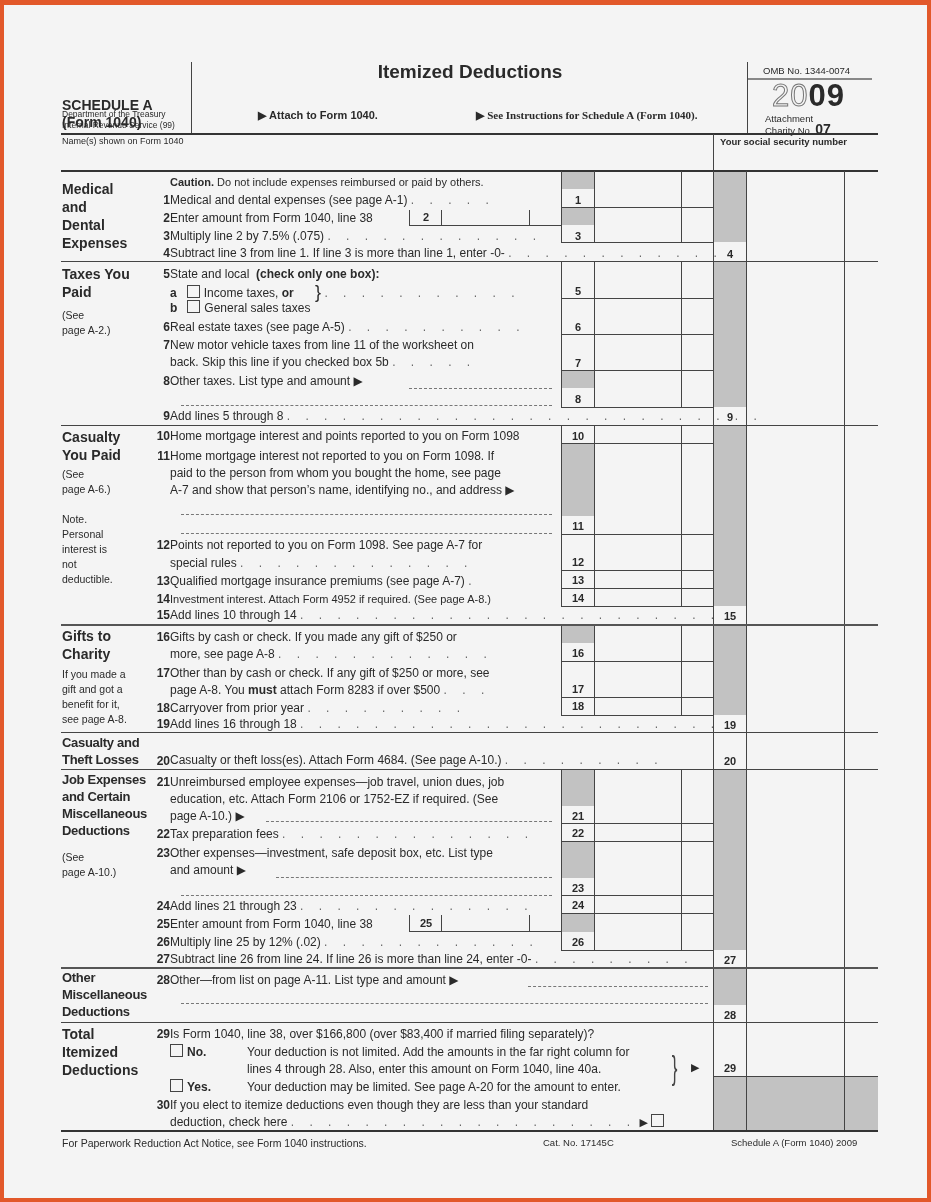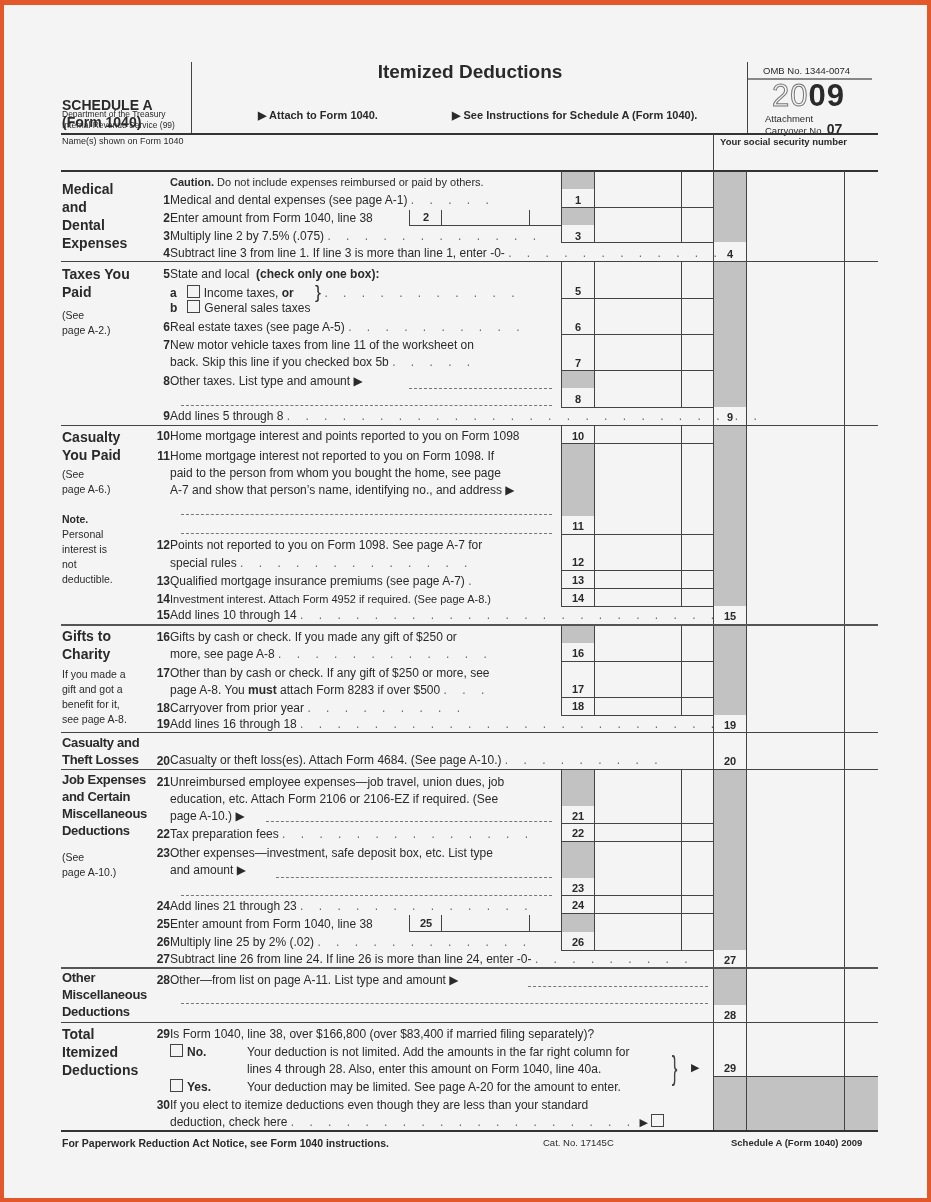--- a/index.html
+++ b/index.html
@@ -3,21 +3,21 @@
 <meta charset="utf-8">
 <style>
   html, body { margin:0; padding:0; }
   body {
     width:931px; height:1202px; box-sizing:border-box;
     background:#f4f4f4; border:4px solid #e2582a; border-top-width:5px;
     position:relative; overflow:hidden;
     font-family:"Liberation Sans", sans-serif; color:#2a2a2a;
   }
   .abs { position:absolute; }
-  .b { font-weight:bold; }
+  .b { font-weight:normal; }
   .hdr-sched { left:58px; top:56px; font-size:14px; font-weight:bold; line-height:17px;margin-top:36px; }
   .hdr-dept { left:58px; top:104px; font-size:8.5px; line-height:11px; }
   .vline { position:absolute; background:#444; width:1px; }
   .hline { position:absolute; background:#444; height:1px; }
   .thick { height:2px; background:#333; }
   .title { left:188px; width:556px; top:56px; text-align:center; font-size:19px; font-weight:bold; }
   .attach { top:104px; font-size:11px; font-weight:bold; }
   .omb { left:759px; top:60px; font-size:9.5px; }
   .year { left:768px; top:74px; font-size:31px; font-weight:bold; letter-spacing:1px; line-height:34px; }
   .year .outline { color:#f4f4f4; -webkit-text-stroke:1px #777; font-weight:normal; }
@@ -46,28 +46,28 @@
   <div>SCHEDULE A</div>
   <div>(Form 1040)</div>
 </div>
 <div class="abs hdr-dept">
   <div>Department of the Treasury</div>
   <div>Internal Revenue Service (99)</div>
 </div>
 <div class="vline" style="left:187px;top:57px;height:71px;"></div>
 <div class="abs title">Itemized Deductions</div>
 <div class="abs attach" style="left:254px;">▶ Attach to Form 1040.</div>
-<div class="abs attach" style="left:448px;">▶ See Instructions for Schedule A (Form 1040).</div>
+<div class="abs attach" style="left:472px;font-family:Liberation Serif, serif;">▶ See Instructions for Schedule A (Form 1040).</div>
 <div class="vline" style="left:743px;top:57px;height:71px;"></div>
 <div class="abs omb">OMB No. 1344-0074</div>
 <div class="hline" style="left:744px;top:73px;width:124px;height:2px;background:#888;"></div>
 <div class="abs year"><span class="outline">20</span><span>09</span></div>
 <div class="abs attseq">
   <div>Attachment</div>
-  <div><span>Carryover No.</span> <span class="seqn">07</span></div>
+  <div><span>Charity No.</span> <span class="seqn">07</span></div>
 </div>
 <div class="hline thick" style="left:57px;top:128px;width:817px;"></div>
 <div class="abs name-lbl">Name(s) shown on Form 1040</div>
 <input class="field" style="left: 58px; top: 145px; width: 650px; height: 18px;" value="">
 <div class="vline" style="left:709px;top:129px;height:37px;"></div>
 <div class="abs ssn-lbl">Your social security number</div>
 <input class="field" style="left: 712px; top: 145px; width: 160px; height: 18px;" value="">
 <div class="hline thick" style="left:57px;top:165px;width:817px;"></div>
 
 <div class="vline" style="left:709px;top:166px;height:960px;"></div>
@@ -266,42 +266,42 @@
     <div>and Certain</div>
     <div>Miscellaneous</div>
     <div>Deductions</div>
 </div>
 <div class="sec-note" style="top:845px;">
     <div>(See</div>
     <div>page A-10.)</div>
   </div>
 <div class="ln" style="top:770px;">21</div>
 <div class="txt" style="top:768px;">Unreimbursed employee expenses—job travel, union dues, job</div>
-<div class="txt" style="top:785px;">education, etc. Attach Form 2106 or 2106-EZ if required. (See</div>
+<div class="txt" style="top:785px;">education, etc. Attach Form 2106 or 1752-EZ if required. (See</div>
 <div class="txt" style="top:802px;">page A-10.) ▶</div>
 <div class="dash" style="left:262px;top:816px;width:286px;"></div>
 <div class="ln" style="top:822px;">22</div>
 <div class="txt" style="top:820px;"><span>Tax preparation fees</span> <span class="dots" style="color:#666">. . . . . . . . . . . . . .</span></div>
 <div class="ln" style="top:841px;">23</div>
 <div class="txt" style="top:839px;">Other expenses—investment, safe deposit box, etc. List type</div>
 <div class="txt" style="top:856px;">and amount ▶</div>
 <div class="dash" style="left:272px;top:872px;width:276px;"></div>
 <div class="dash" style="left:177px;top:890px;width:371px;"></div>
 <div class="ln" style="top:894px;">24</div>
 <div class="txt" style="top:892px;"><span>Add lines 21 through 23</span> <span class="dots" style="color:#666">. . . . . . . . . . . . .</span></div>
 <div class="ln" style="top:912px;">25</div>
 <div class="txt" style="top:910px;">Enter amount from Form 1040, line 38</div>
 <div class="hline" style="left:405px;top:926px;width:153px;"></div>
 <div class="vline" style="left:405px;top:910px;height:17px;"></div>
 <div class="lbox" style="left:407px;top:912px;">25</div>
 <div class="vline" style="left:437px;top:910px;height:17px;"></div>
 <div class="vline" style="left:525px;top:910px;height:17px;"></div>
 <input class="field" style="left: 438px; top: 909px; width: 87px; height: 16px;">
 <div class="ln" style="top:930px;">26</div>
-<div class="txt" style="top:928px;"><span>Multiply line 25 by 2% (.02)</span> <span class="dots" style="color:#666">. . . . . . . . . . . .</span></div>
+<div class="txt" style="top:928px;"><span>Multiply line 25 by 12% (.02)</span> <span class="dots" style="color:#666">. . . . . . . . . . . .</span></div>
 <div class="ln" style="top:947px;">27</div>
 <div class="txt" style="top:945px;"><span>Subtract line 26 from line 24. If line 26 is more than line 24, enter -0-</span> <span class="dots" style="color:#666">. . . . . . . . .</span></div>
 <div class="vline" style="left:557px;top:765px;height:180px;"></div>
 <div class="vline" style="left:590px;top:765px;height:180px;"></div>
 <div class="vline" style="left:677px;top:765px;height:180px;"></div>
 <div class="shade" style="left:558px;top:765px;width:32px;height:36px;"></div>
 <div class="lbox" style="left:559px;top:805px;">21</div>
 <input class="field" style="left: 591px; top: 801px; width: 86px; height: 17px;">
 <div class="hline" style="left:557px;top:818px;width:152px;"></div>
 <div class="lbox" style="left:559px;top:822px;">22</div>

